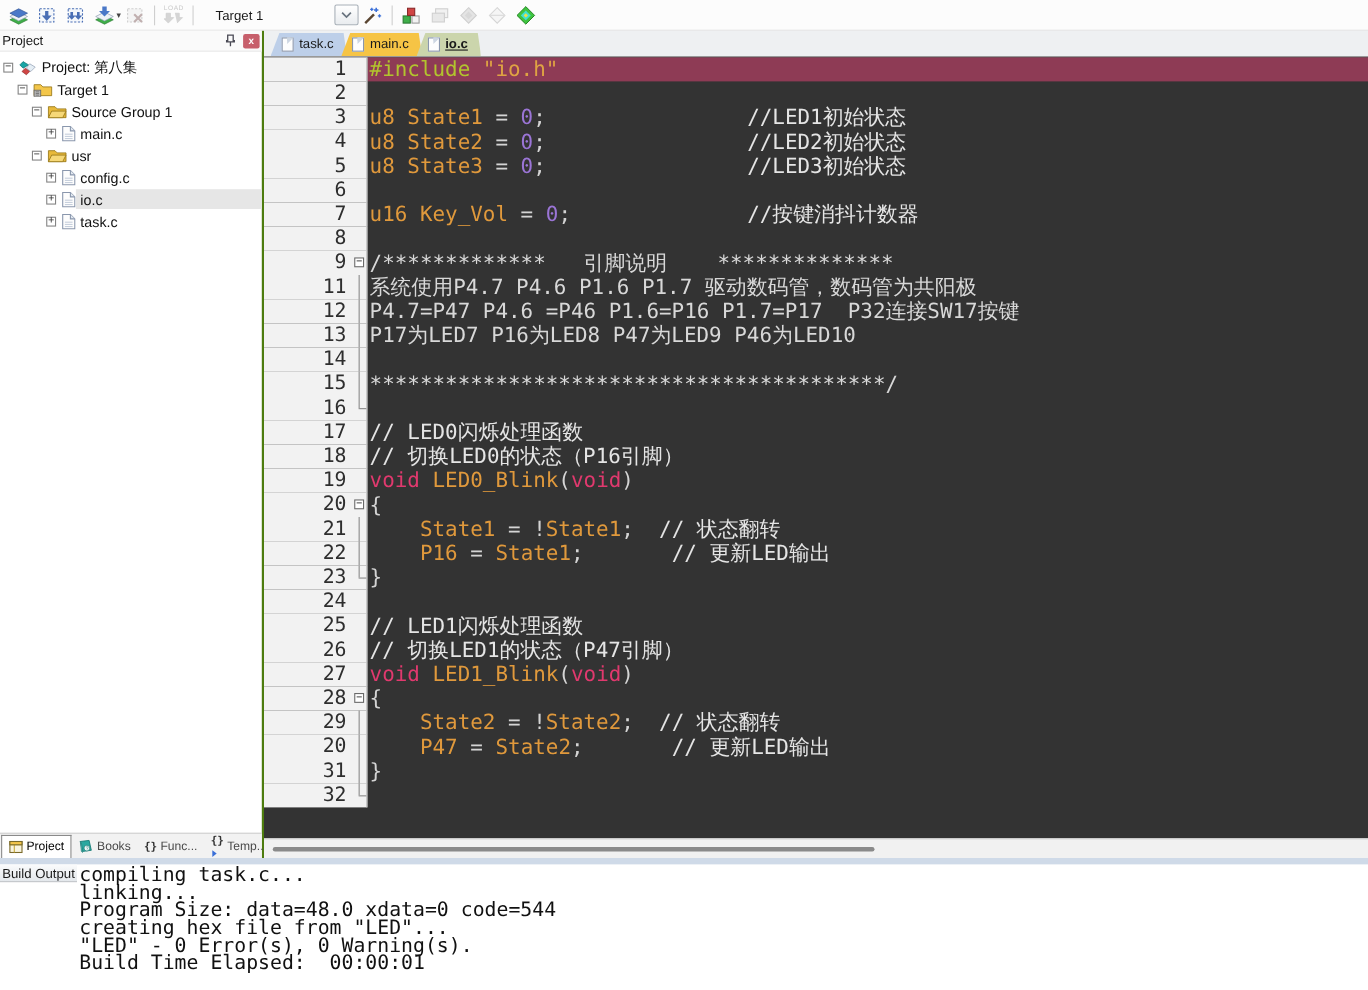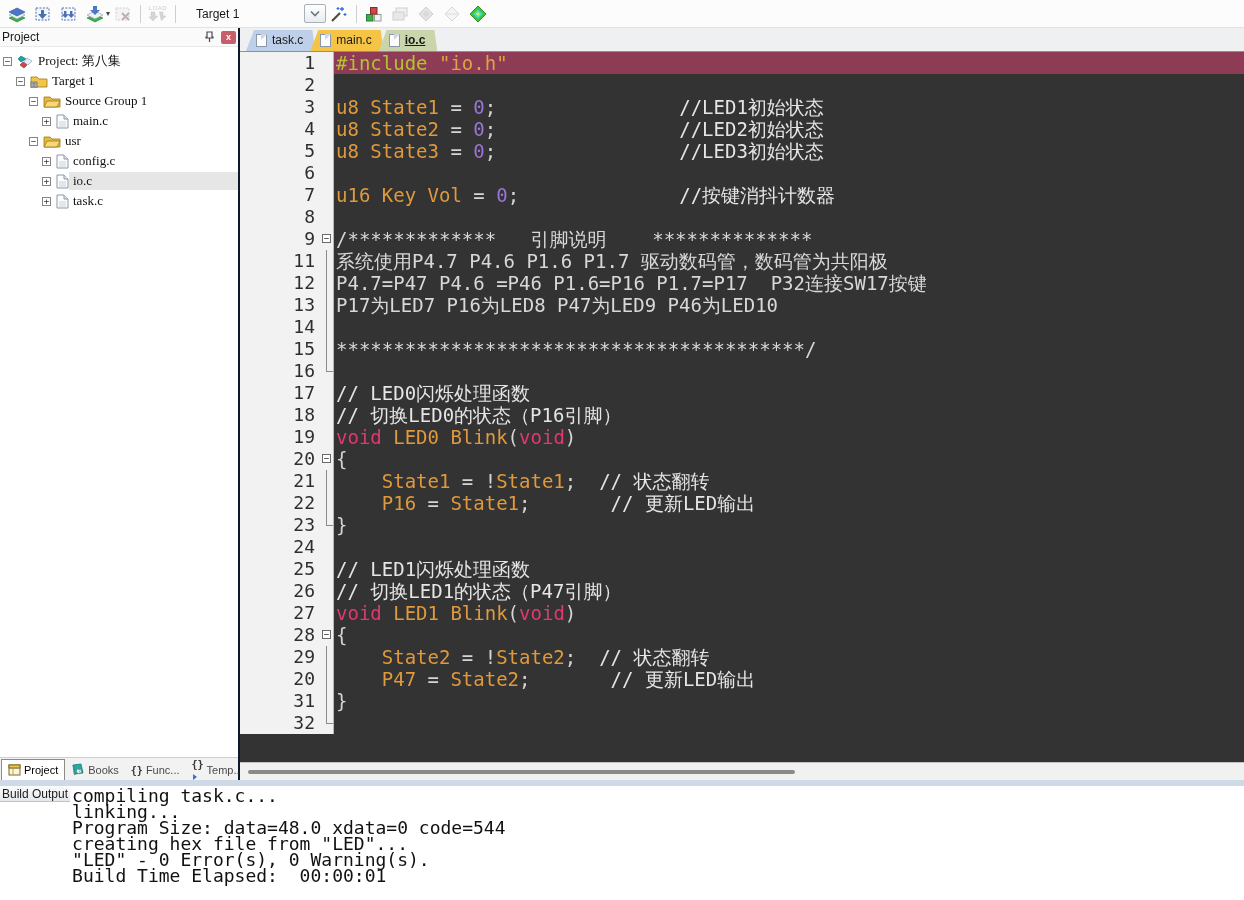--- a/index.html
+++ b/index.html
@@ -18,34 +18,34 @@
   .tb-btn.disabled { opacity:.45; filter:grayscale(.7); }
   .tb-sep { width:1px; height:18px; background:#cfcfcf; margin:0 4px; }
   .tb-caret { font-size:8px; color:#444; margin-left:-2px; }
   .tb-combo { width:104px; height:20px; font-size:12px; color:#1a1a1a; display:flex; align-items:center; padding-left:10px; margin-left:6px; }
   .tb-drop { width:22px; height:19px; border:1px solid #a8b0b8; background:linear-gradient(#ffffff,#e9ecef); border-radius:2px; display:flex; align-items:center; justify-content:center; margin-left:14px; }
   .load-ic { display:flex; flex-direction:column; align-items:center; line-height:1; }
   .load-ic .t { font-size:6px; color:#8a8a8a; letter-spacing:.5px; }
   
   #left-panel {
     position:absolute; left:0; top:28px; width:240px; height:752px;
-    background:#ffffff; border-right:2px solid #0f172a; display:flex; flex-direction:column;
+    background:#ffffff; border-right:2px solid #4d7c0f; display:flex; flex-direction:column;
   }
   #proj-header { height:19px; display:flex; align-items:center; background:#fafafa; border-bottom:1px solid #e8e8e8; padding:0 2px; }
   #proj-title { font-size:12px; color:#1a1a1a; flex:1; }
   #pin-btn { width:16px; height:15px; display:flex; align-items:center; justify-content:center; }
   #close-btn { width:15px; height:13px; background:#c75f6b; border-radius:2px; margin-left:4px;
     display:flex; align-items:center; justify-content:center; color:#fff; font-size:9px; font-weight:bold; line-height:1; }
   #proj-tree { flex:1; overflow:hidden; padding-top:4px; }
   .tree-row { height:20px; display:flex; align-items:center; font-size:13px; color:#111; white-space:nowrap; }
   .expander { width:9px; height:9px; border:1px solid #848484; background:#fff; display:flex; align-items:center; justify-content:center;
     font-size:9px; line-height:7px; color:#333; flex:none; font-family:"DejaVu Sans Mono",monospace; }
   .tree-ic { margin-left:5px; flex:none; display:flex; }
   .tree-label-wrap { display:flex; align-items:center; flex:1; height:18px; margin-left:0; }
-  .tree-label { padding:1px 4px;font-family:Liberation Serif, serif; }
+  .tree-label { padding:1px 4px; }
   .tree-row.selected .tree-label-wrap { background:#e6e6e6; }
   #left-tabs { height:23px; background:#f2f2f2; border-top:1px solid #cfcfcf; display:flex; align-items:flex-end; padding-left:1px; }
   .ltab { height:21px; display:flex; align-items:center; gap:3px; padding:0 6px; font-size:11px; color:#4a4a4a; }
   .ltab.active { background:#ffffff; border:1px solid #8a8a8a; border-bottom:none; color:#000; }
   .ltab-sep { width:1px; height:13px; background:#b8b8b8; align-self:center; }
   .glyph-ic { font-size:10px; font-weight:bold; color:#333; font-family:"DejaVu Sans Mono",monospace; }
   
   #editor { position:absolute; left:240px; top:28px; width:1004px; height:752px; display:flex; flex-direction:column; }
   #tabstrip { height:24px; background:#eef0f2; border-bottom:1px solid #8f8f8f; display:flex; align-items:flex-end; padding-left:6px; }
   .etab { height:21px; display:flex; align-items:center; gap:5px; padding:0 12px 0 10px; margin-right:-5px;

